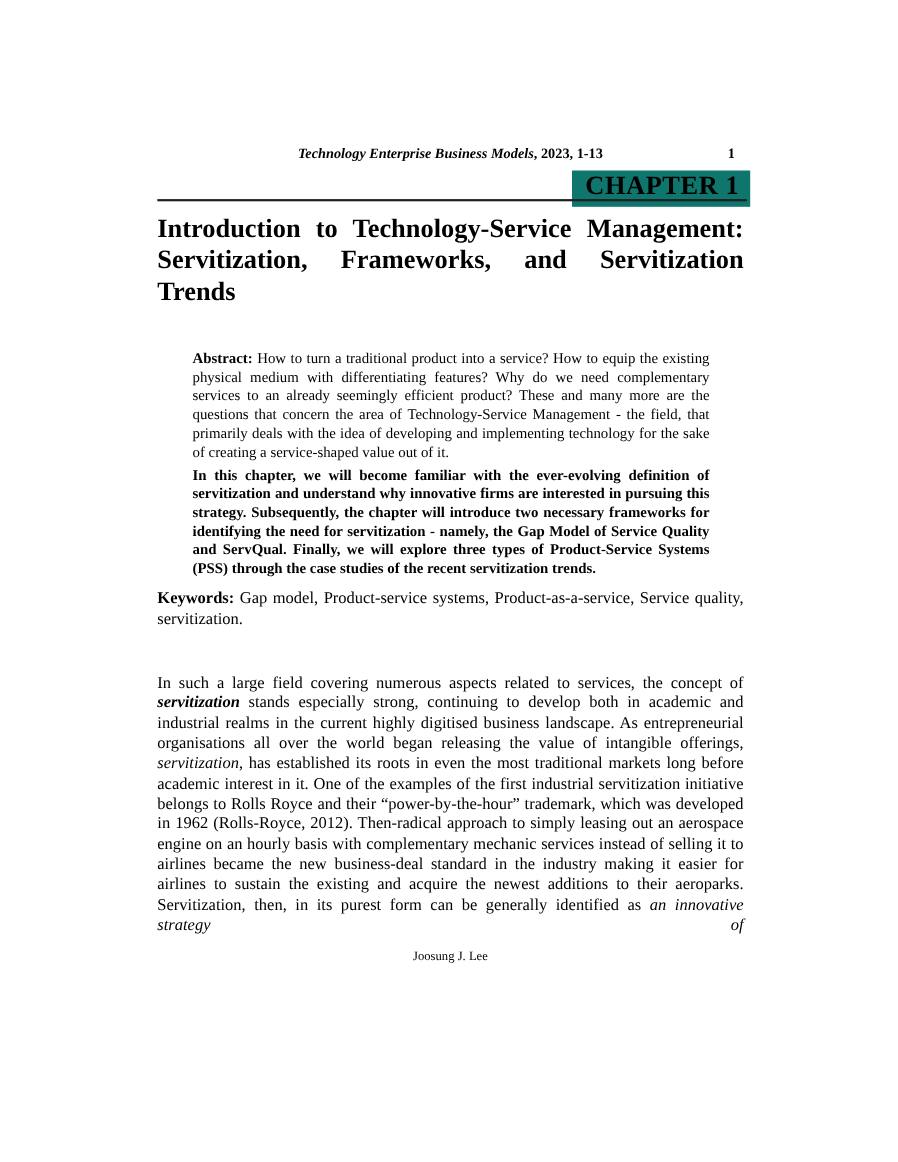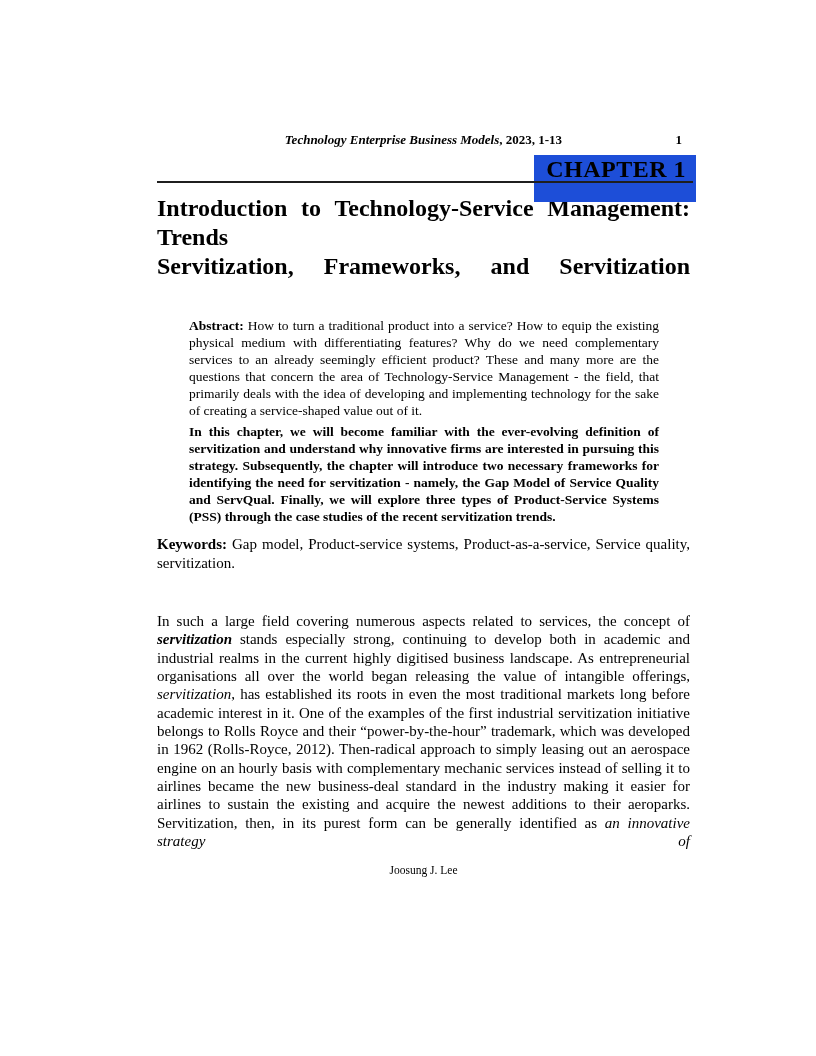--- a/index.html
+++ b/index.html
@@ -10,21 +10,21 @@
     color: #000000;
     position: relative;
     overflow: hidden;
   }
   .page {
     position: absolute; left: 0; top: 0;
     width: 816px; height: 1056px;
     background: #ffffff;
   }
   .content {
-    position: absolute; left: 157px; top: 0;
+    position: absolute; left: 143px; top: 0;
     width: 533px; height: 840px;
   }
 
   
   .running-header {
     position: absolute; top: 132px; left: 0; width: 533px;
     font-size: 13px; font-weight: bold;
     text-align: center; white-space: nowrap;
   }
   .running-header .journal { font-style: italic; }
@@ -33,24 +33,24 @@
     font-size: 13px; font-weight: bold;
   }
 
   
   .chapter-row {
     position: absolute; top: 155px; right: -6px;
     z-index: 1;
   }
   .chapter-badge {
     display: inline-block;
-    background: #1d4ed8;
+    background: #0f766e;
     font-size: 24px; font-weight: bold;
     line-height: 25px;
-    padding: 2px 10px 20px 12px;
+    padding: 2px 10px 6px 12px;
     letter-spacing: 0.5px;
   }
   .chapter-rule {
     position: absolute; top: 181px; left: 0;
     width: 536px; height: 2px;
     background: #1f1f1f;
     z-index: 2;
   }
 
   
@@ -111,22 +111,22 @@
     </div>
     <div class="page-number">1</div>
 
     <div class="chapter-row">
       <span class="chapter-badge">CHAPTER 1</span>
     </div>
     <div class="chapter-rule"></div>
 
     <div class="title-block">
       <div class="title-line">Introduction to Technology-Service Management:</div>
+      <div class="title-line">Servitization, Frameworks, and Servitization</div>
       <div class="title-line last">Trends</div>
-      <div class="title-line">Servitization, Frameworks, and Servitization</div>
     </div>
 
     <div class="abstract-block">
       <p class="abstract-para"><span class="bold">Abstract:</span><span> How to turn a traditional product into a service? How to equip the existing physical medium with differentiating features? Why do we need complementary services to an already seemingly efficient product? These and many more are the questions that concern the area of Technology-Service Management - the field, that primarily deals with the idea of developing and implementing technology for the sake of creating a service-shaped value out of it.</span></p>
       <p class="abstract-para">In this chapter, we will become familiar with the ever-evolving definition of servitization and understand why innovative firms are interested in pursuing this strategy. Subsequently, the chapter will introduce two necessary frameworks for identifying the need for servitization - namely, the Gap Model of Service Quality and ServQual. Finally, we will explore three types of Product-Service Systems (PSS) through the case studies of the recent servitization trends.</p>
     </div>
 
     <p class="keywords"><span class="bold">Keywords:</span><span> Gap model, Product-service systems, Product-as-a-service, Service quality, servitization.</span></p>
 
 

